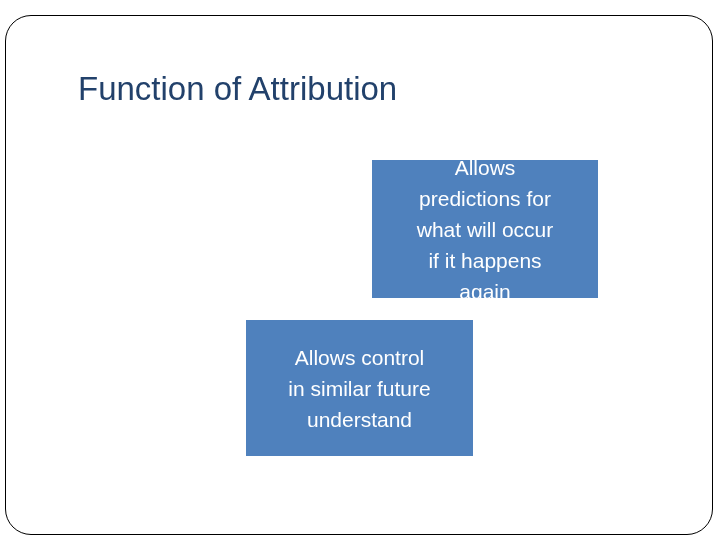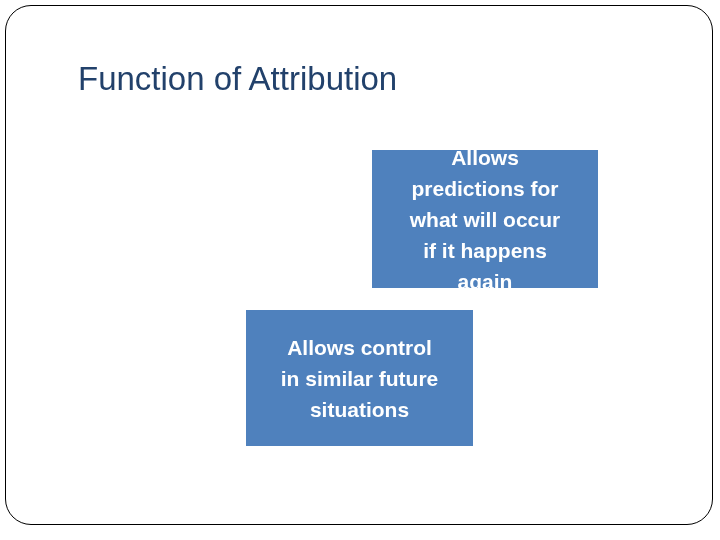--- a/index.html
+++ b/index.html
@@ -15,20 +15,21 @@
     font-family: "Liberation Sans", sans-serif;
     -webkit-font-smoothing: antialiased;
   }
 
   
   #slide {
     position: relative;
     width: 720px;
     height: 408px;
     background: #ffffff;
+    margin-top: 10px;
   }
 
   #slide-frame {
     position: absolute;
     left: 5px;
     top: 5px;
     width: 708px;
     height: 520px;
     border: 1px solid #000000;
     border-radius: 26px;
@@ -68,21 +69,20 @@
   
   .proc-box .box-text {
     position: absolute;
     left: 0;
     right: 0;
     top: 50%;
     transform: translateY(-50%);
     padding: 0 20px;
     box-sizing: border-box;
     white-space: pre-line;
-    font-weight: bold;
   }
 
   #box-helps {
     left: 121px;
     top: 150px;
     width: 227px;
     height: 138px;
   }
 
   #box-predictions {
@@ -113,16 +113,16 @@
     <div class="box-text">Allows
 predictions for
 what will occur
 if it happens
 again</div>
   </div>
 
   <div class="proc-box" id="box-control">
     <div class="box-text">Allows control
 in similar future
-situations</div>
+understand</div>
   </div>
 
 </div>
 
 </body></html>

